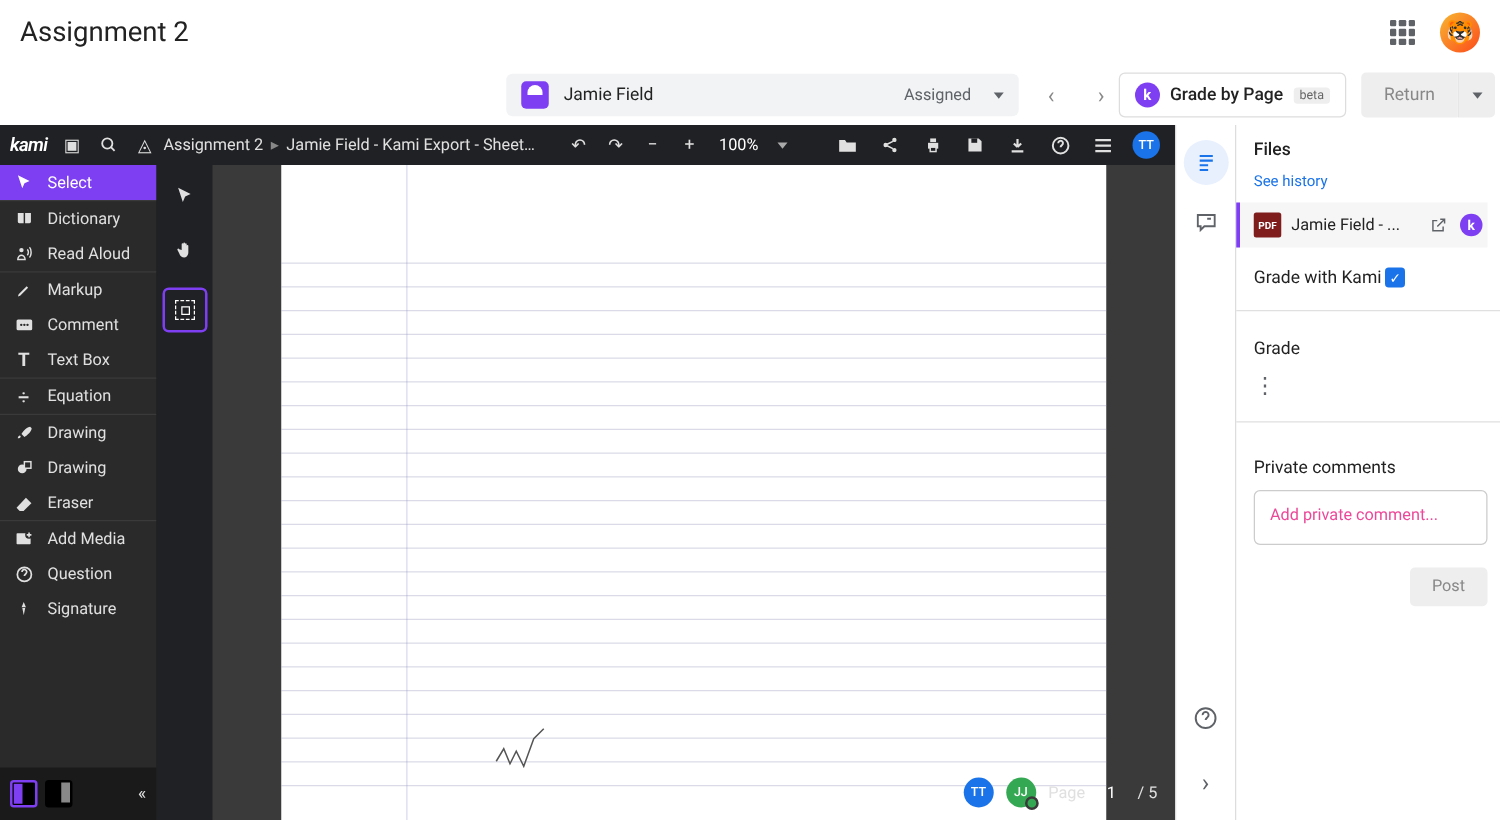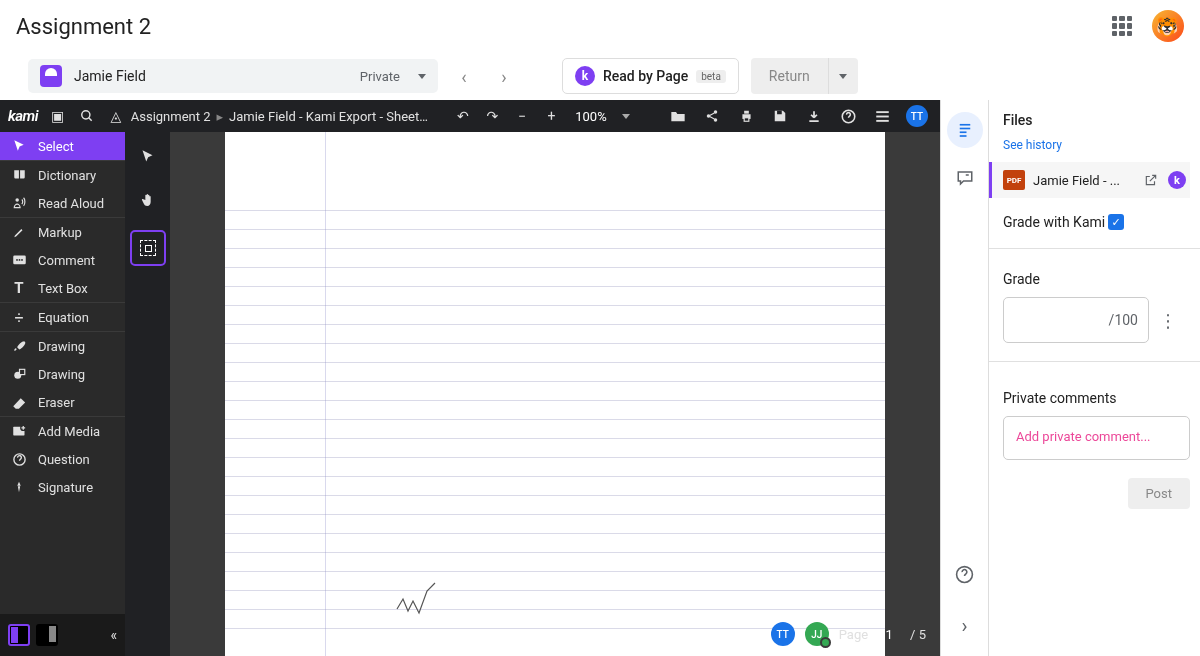--- a/index.html
+++ b/index.html
@@ -5,21 +5,21 @@
 * { box-sizing: border-box; margin: 0; padding: 0; font-family: -apple-system, BlinkMacSystemFont, "Segoe UI", Roboto, Arial, sans-serif; }
 html, body { width: 1200px; height: 656px; overflow: hidden; background: #fff; }
 
 .topbar { height: 52px; display: flex; align-items: center; justify-content: space-between; padding: 0 16px; }
 .topbar h1 { font-size: 22px; font-weight: 400; color: #222; }
 .topbar-right { display: flex; align-items: center; gap: 20px; }
 .apps-grid { width: 20px; height: 20px; display: grid; grid-template-columns: repeat(3,1fr); grid-template-rows: repeat(3,1fr); gap: 2px; cursor: pointer; }
 .apps-grid span { background: #5f6368; border-radius: 1px; }
 .avatar-top { width: 32px; height: 32px; border-radius: 50%; background: linear-gradient(135deg,#f7b733,#fc4a1a); display:flex; align-items:center; justify-content:center; font-size:18px; cursor:pointer; }
 
-.secondbar { height: 48px; display: flex; align-items: center; justify-content: flex-start; padding: 0 28px; gap: 44px; }
+.secondbar { height: 48px; display: flex; align-items: center; justify-content: flex-end; padding: 0 4px; }
 .student-select { display:flex; align-items:center; gap:12px; }
 .student-pill { height: 34px; width: 410px; background: #f1f3f4; border-radius: 5px; display:flex; align-items:center; padding: 0 12px; gap:12px; cursor:pointer; }
 .student-icon { width:22px; height:22px; background:#7e3ff2; border-radius:4px; position:relative; }
 .student-icon::before { content:""; position:absolute; top:3px; left:5px; width:12px; height:8px; background:#fff; border-radius:6px 6px 0 0; }
 .student-name { flex:1; font-size:14px; color:#222; }
 .student-status { font-size:13px; color:#5f6368; margin-right:6px; }
 .chev-down-s { width:0; height:0; border-left:4px solid transparent; border-right:4px solid transparent; border-top:5px solid #5f6368; }
 .nav-arrow { width:28px; height:28px; display:flex; align-items:center; justify-content:center; color:#888; cursor:pointer; font-size:18px; }
 
 .right-actions { display:flex; align-items:center; gap:12px; }
@@ -85,21 +85,21 @@
 .mid-rail { width:48px; border-left:1px solid #ddd; display:flex; flex-direction:column; align-items:center; padding-top:12px; gap:12px; position:relative; }
 .rail-btn { width:36px; height:36px; display:flex; align-items:center; justify-content:center; cursor:pointer; border-radius:50%; color:#5f6368; }
 .rail-btn.active { background:#e8f0fe; color:#1a73e8; }
 .rail-bottom { position:absolute; bottom:12px; display:flex; flex-direction:column; gap:16px; align-items:center; }
 
 
 .right-panel { flex:1; border-left:1px solid #ddd; padding:12px 10px 12px 14px; display:flex; flex-direction:column; gap:10px; position:relative; }
 .right-panel h3 { font-size:14px; font-weight:500; color:#222; }
 .see-history { font-size:12px; color:#1a73e8; cursor:pointer; }
 .file-row { display:flex; align-items:center; gap:8px; padding:8px 4px 8px 8px; background:#f6f6f6; border-left:3px solid #7e3ff2; margin-left:-14px; padding-left:11px; }
-.pdf-badge { width:22px; height:20px; background:#c2410c; color:#fff; font-size:8px; font-weight:bold; display:flex; align-items:center; justify-content:center; border-radius:2px; }
+.pdf-badge { width:22px; height:20px; background:#7f1d1d; color:#fff; font-size:8px; font-weight:bold; display:flex; align-items:center; justify-content:center; border-radius:2px; }
 .file-name { flex:1; font-size:13px; color:#222; overflow:hidden; text-overflow:ellipsis; white-space:nowrap; }
 .open-ext { width:16px; height:16px; color:#5f6368; cursor:pointer; }
 .grade-kami-row { display:flex; align-items:center; gap:3px; font-size:14px; color:#222; margin-top:6px; }
 .gk-check { width:16px; height:16px; background:#1a73e8; border-radius:3px; display:flex; align-items:center; justify-content:center; color:#fff; font-size:11px; cursor:pointer; }
 .grade-section { margin-top:8px; }
 .grade-label { font-size:14px; color:#222; margin-bottom:10px; }
 .grade-input-row { display:flex; align-items:center; gap:10px; }
 .grade-box { width:146px; height:46px; border:1px solid #ccc; border-radius:5px; display:flex; align-items:center; justify-content:flex-end; padding-right:10px; color:#5f6368; font-size:14px; }
 .grade-box input { width:60px; border:none; outline:none; font-size:14px; text-align:right; padding-right:4px; }
 .more-dots { width:16px; cursor:pointer; color:#5f6368; font-size:18px; }
@@ -128,30 +128,30 @@
     </div>
     <div class="avatar-top">🐯</div>
   </div>
 </div>
 
 <div class="secondbar">
   <div class="student-select">
     <div class="student-pill">
       <div class="student-icon"></div>
       <div class="student-name">Jamie Field</div>
-      <div class="student-status">Private</div>
+      <div class="student-status">Assigned</div>
       <div class="chev-down-s"></div>
     </div>
     <div class="nav-arrow">‹</div>
     <div class="nav-arrow">›</div>
   </div>
   <div class="right-actions">
     <div class="grade-by-page">
       <div class="k-icon">k</div>
-      <span class="grade-by-page-text">Read by Page</span>
+      <span class="grade-by-page-text">Grade by Page</span>
       <span class="beta-badge">beta</span>
     </div>
     <div class="return-wrap">
       <button class="return-btn">Return</button>
       <button class="return-drop">
           <div class="chev-down-s"></div>
         </button>
     </div>
   </div>
 </div>
@@ -447,24 +447,20 @@
       <div class="k-icon" style="width:18px;height:18px;font-size:11px">k</div>
     </div>
     <div class="grade-kami-row">
       <span>Grade with Kami</span>
       <div class="gk-check">✓</div>
     </div>
     <div class="panel-sep"></div>
     <div class="grade-section">
       <div class="grade-label">Grade</div>
       <div class="grade-input-row">
-        <div class="grade-box">
-          <input type="text" style="">
-          <span>/100</span>
-        </div>
         <div class="more-dots">⋮</div>
       </div>
     </div>
     <div class="panel-sep"></div>
     <div class="pc-section">
       <div class="pc-label">Private comments</div>
       <div class="pc-box">Add private comment...</div>
     </div>
     <button class="post-btn">Post</button>
   </div>

